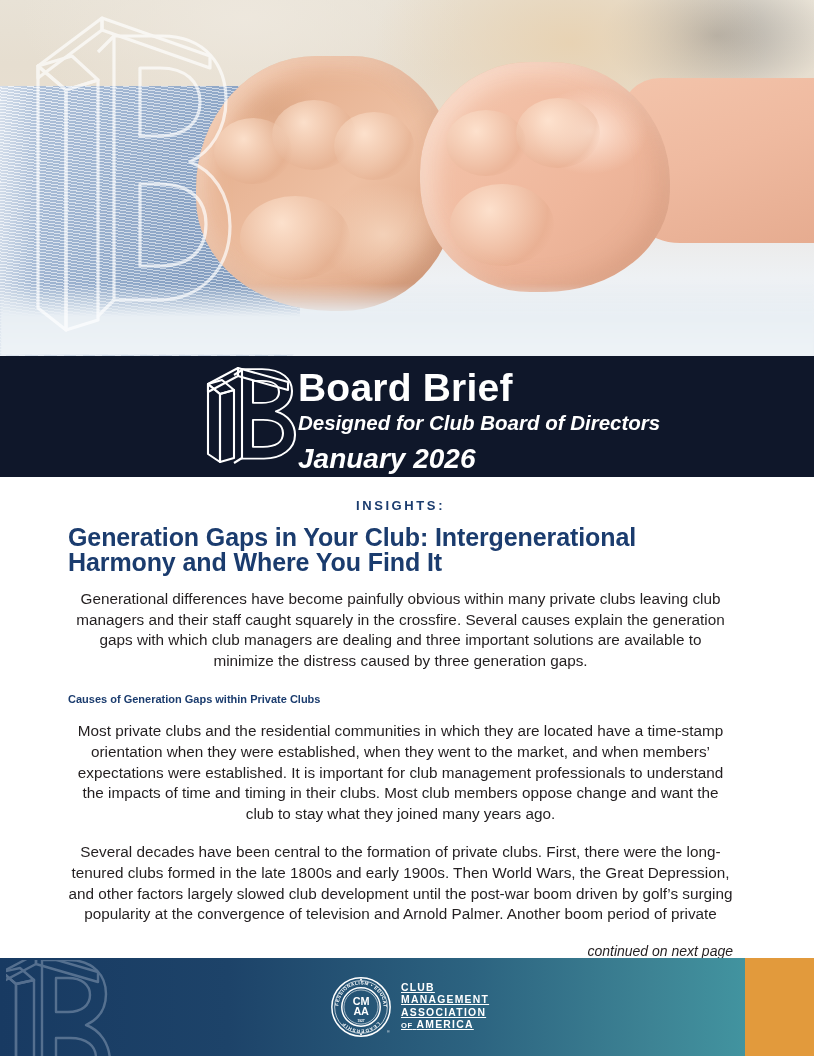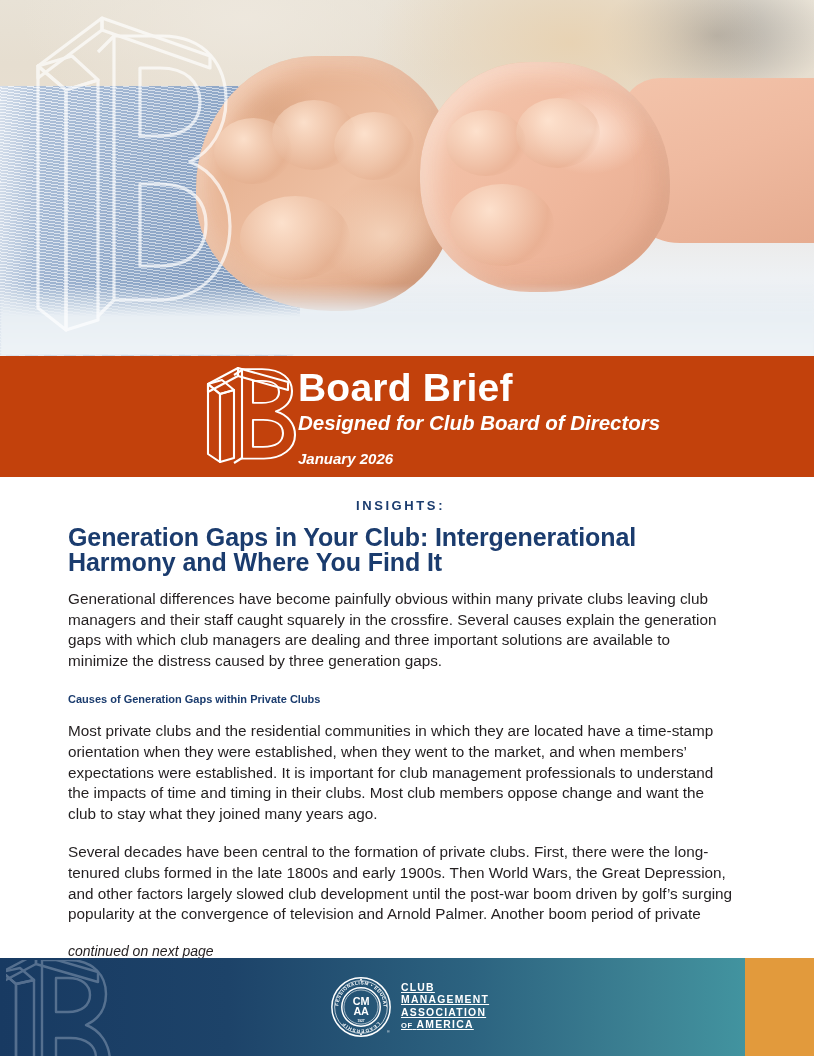--- a/index.html
+++ b/index.html
@@ -114,21 +114,21 @@
     left: 10px; top: 8px;
     width: 226px; height: 348px;
     opacity: 0.72;
   }
 
   
   .title-band {
     position: absolute;
     left: 0; top: 356px;
     width: 814px; height: 121px;
-    background: #c2410c;
+    background: #0f172a;
   }
   .band-mark {
     position: absolute;
     left: 196px; top: 8px;
     width: 104px; height: 106px;
   }
   .band-text {
     position: absolute;
     left: 298px; top: 10px;
     color: #ffffff;
@@ -141,21 +141,21 @@
     margin: 0;
   }
   .band-sub {
     font-size: 20.5px;
     font-weight: 700;
     font-style: italic;
     line-height: 24px;
     margin: 1px 0 12px 0;
   }
   .band-date {
-    font-size: 15px;
+    font-size: 28px;
     font-weight: 700;
     font-style: italic;
     line-height: 24px;
     margin: 3px 0 0 0;
   }
 
   
   .content {
     position: absolute;
     left: 68px; top: 498px;
@@ -175,30 +175,31 @@
     font-weight: 700;
     line-height: 25px;
     margin: 0 0 14px 0;
     letter-spacing: -0.1px;
   }
   p.body-text {
     font-size: 15.3px;
     line-height: 20.6px;
     margin: 0 0 18px 0;
     color: #231f20;
-    text-align: left;
+    text-align: center;
   }
   .subhead {
     color: #1b3c6e;
     font-size: 11px;
     font-weight: 700;
     margin: 0 0 12px 0;
     line-height: 20px;
   }
   .continued {
+    text-align: right;
     font-size: 14px;
     font-style: italic;
     margin: 2px 0 0 0;
     color: #231f20;
   }
 
   
   .footer {
     position: absolute;
     left: 0; top: 958px;

